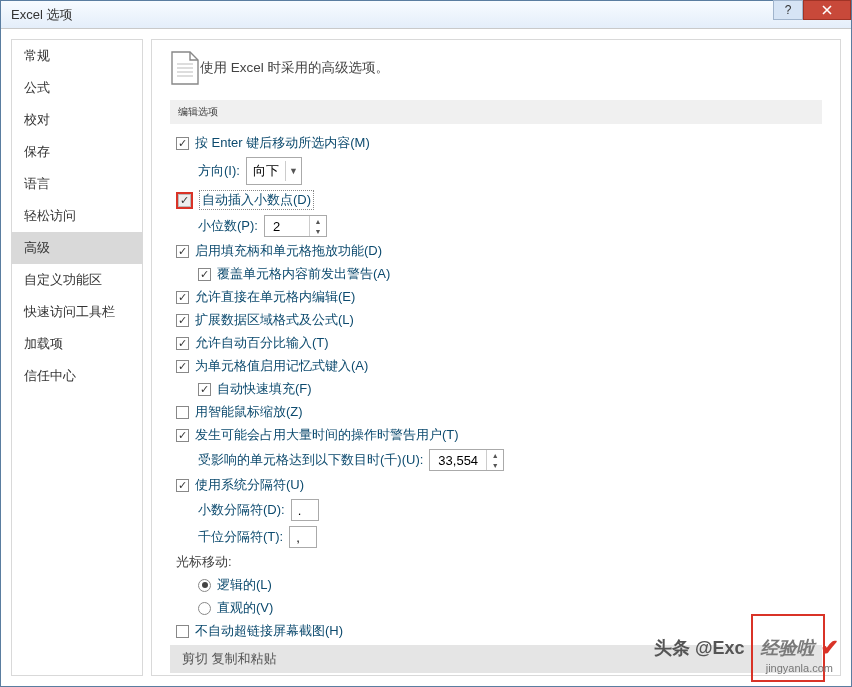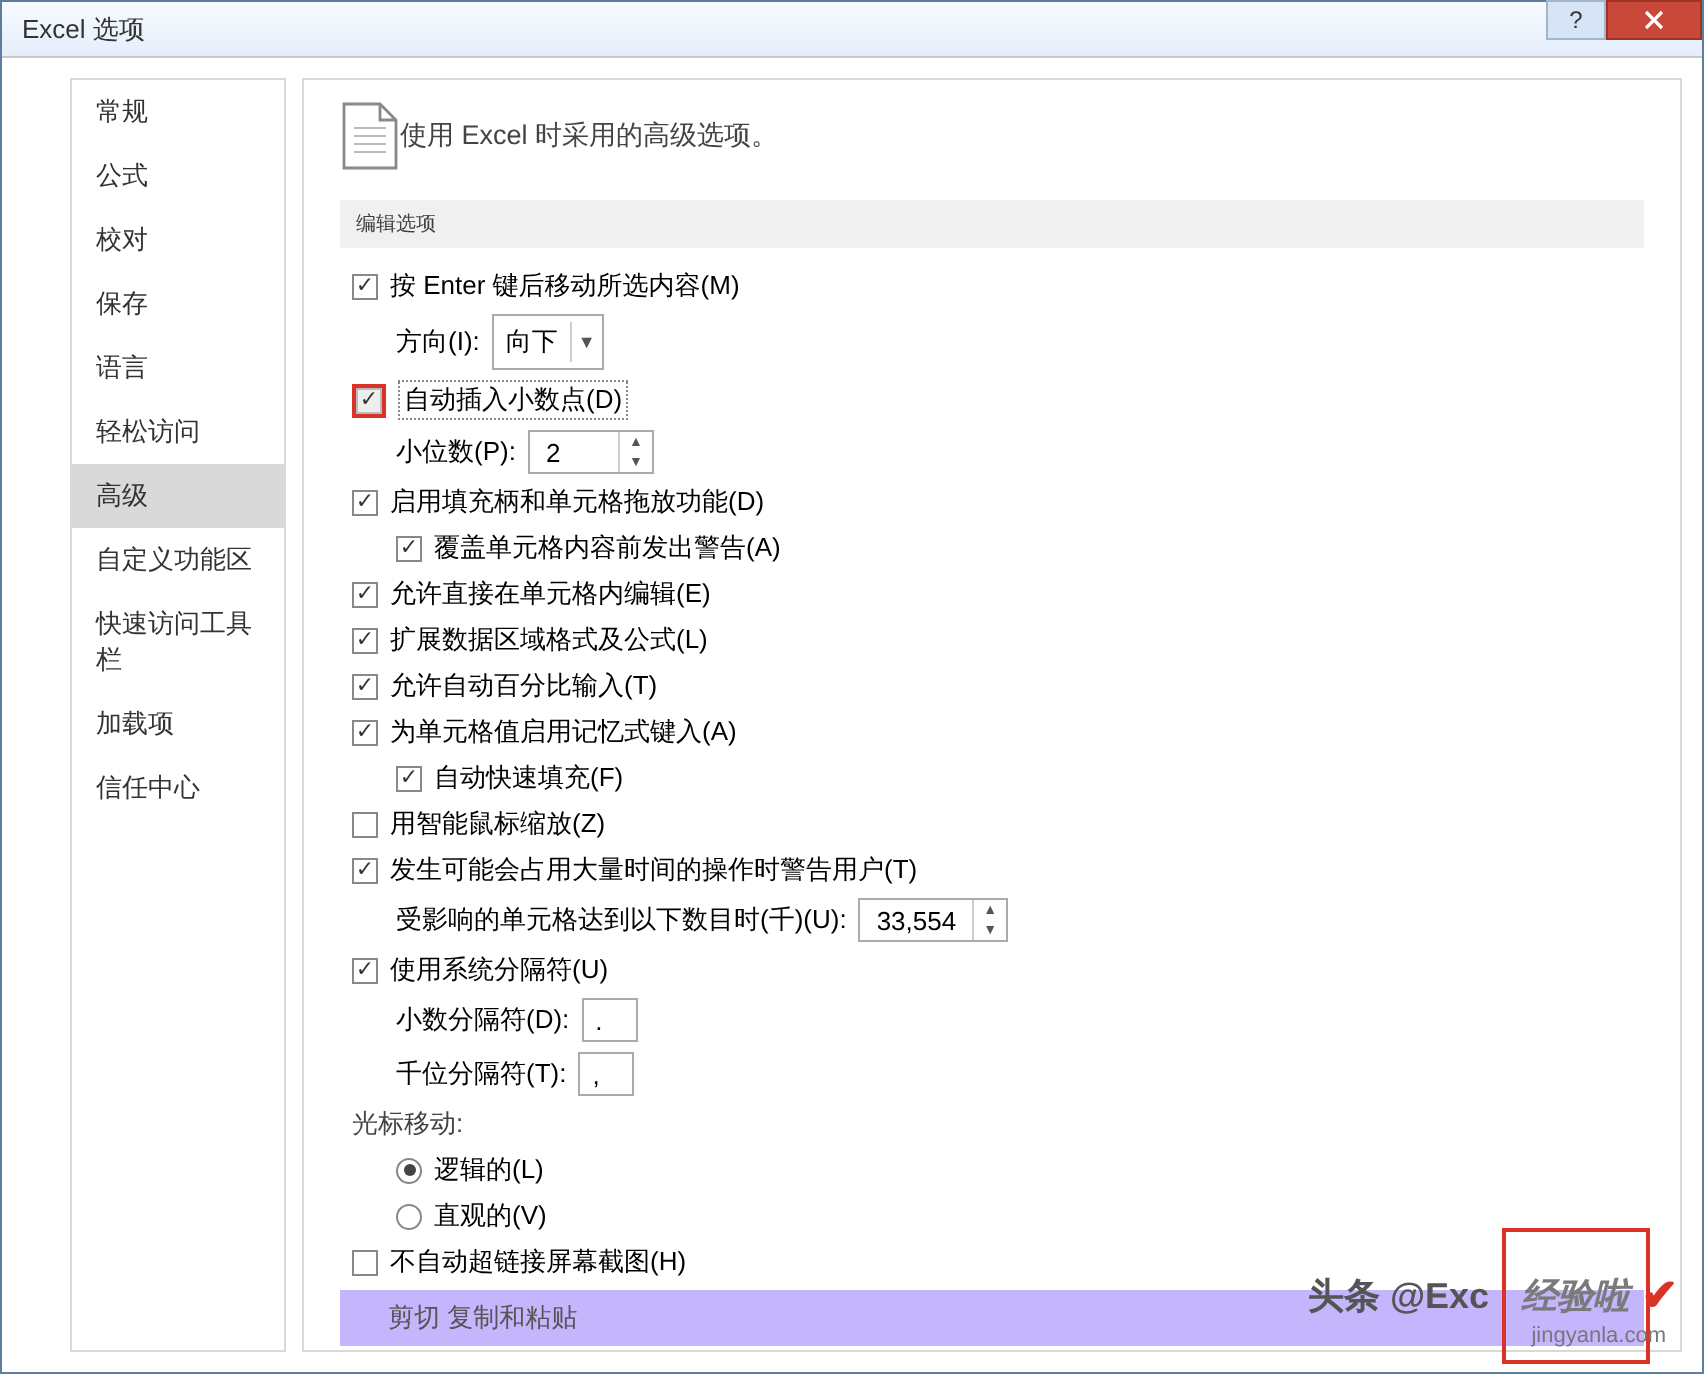--- a/index.html
+++ b/index.html
@@ -6,48 +6,48 @@
 body { font-family: "Microsoft YaHei", "SimSun", Arial, sans-serif; font-size: 13px; background: #fff; }
 .window { width: 852px; height: 687px; border: 1px solid #5a7da0; position: relative; background: #fff; }
 .titlebar { height: 28px; background: linear-gradient(#f7fbff, #e4eefa); display: flex; align-items: center; padding-left: 10px; border-bottom: 1px solid #c9c9c9; position: relative; }
 .titlebar-text { font-size: 13px; color: #333; }
 .titlebar-buttons { position: absolute; right: 0; top: -1px; display: flex; }
 .tb-help, .tb-close { height: 20px; display: flex; align-items: center; justify-content: center; font-size: 12px; }
 .tb-help { width: 30px; background: #d6e4f5; border: 1px solid #a0b4cc; color: #333; }
 .tb-close { width: 48px; background: #c8493a; color: #fff; border: 1px solid #a03326; }
 .tb-close svg { width: 10px; height: 10px; }
 .content { display: flex; height: calc(100% - 28px); padding: 10px; gap: 8px; }
-.sidebar { width: 108px; border: 1px solid #d9d9d9; background: #fff; margin-left: 24px; }
+.sidebar { width: 132px; border: 1px solid #d9d9d9; background: #fff; }
 .sidebar-item { padding: 7px 12px; cursor: pointer; color: #333; font-size: 13px; }
 .sidebar-item.selected { background: #d9d9d9; }
 .main { flex: 1; border: 1px solid #d9d9d9; padding: 10px 18px; overflow-y: auto; position: relative; }
 .header-row { display: flex; align-items: center; gap: 0; margin-bottom: 14px; }
 .doc-icon { width: 30px; height: 36px; }
 .header-text { color: #444; font-size: 13.5px; }
 .section-title { background: #f0f0f0; padding: 5px 8px; margin-bottom: 10px; color: #404040; font-size: 10px; }
 .opt-row { display: flex; align-items: center; gap: 6px; margin: 5px 0; padding-left: 6px; }
 .indent1 { padding-left: 28px; }
 .checkbox { width: 13px; height: 13px; border: 1px solid #888; background: #fff; display: inline-flex; align-items: center; justify-content: center; flex-shrink: 0; }
 .checkbox.checked::after { content: "✓"; font-size: 11px; color: #333; line-height: 1; }
 .checkbox.disabled { background: #eee; border-color: #bbb; }
 .radio { width: 13px; height: 13px; border: 1px solid #888; border-radius: 50%; display: inline-flex; align-items: center; justify-content: center; flex-shrink: 0; }
 .radio.checked::after { content: ""; width: 6px; height: 6px; background: #444; border-radius: 50%; display: block; }
-.label { color: #000000; }
+.label { color: #0c4a6e; }
 .highlight-box { border: 2px solid #d93327; padding: 0px; display: inline-flex; align-items: center; }
 .dotted-box { border: 1px dotted #888; padding: 0 2px; }
 .combo { display: inline-flex; border: 1px solid #aaa; height: 28px; align-items: center; background: #fff; }
 .combo-text { padding: 0 6px; min-width: 36px; }
 .combo-btn { width: 16px; height: 20px; border-left: 1px solid #ccc; display: flex; align-items: center; justify-content: center; font-size: 9px; color: #555; }
 .spinner { display: inline-flex; border: 1px solid #aaa; height: 22px; background: #fff; align-items: stretch; }
 .spinner-text { padding: 0 8px; display: flex; align-items: center; min-width: 44px; }
 .spinner-btns { display: flex; flex-direction: column; border-left: 1px solid #ccc; }
 .spinner-btns div { width: 16px; flex: 1; display: flex; align-items: center; justify-content: center; font-size: 7px; color: #555; }
 .text-input { border: 1px solid #aaa; height: 22px; padding: 0 6px; min-width: 28px; display: inline-flex; align-items: center; background: #fff; }
 .subhead { color: #444; margin: 4px 0 4px 6px; }
-.cut-section { background: #c4b5fd; padding: 5px 24px; color: #555; margin-top: 2px; }
+.cut-section { background: #e5e5e5; padding: 5px 12px; color: #555; margin-top: 2px; }
 .watermark { position: absolute; bottom: 4px; right: 12px; display: flex; align-items: center; gap: 6px; color: #555; font-size: 18px; font-weight: bold; }
 .watermark .redbox { border: 2px solid #d93327; padding: 20px 8px; color: #7a7a7a; font-style: italic; position: relative; }
 .watermark .check { color: #d93327; font-size: 22px; font-weight: bold; margin-left: -10px; }
 .jyl { position: absolute; bottom: 12px; right: 18px; font-size: 11px; color: #777; }
 </style>
 </head>
 <body>
 
 <div class="window">
   <div class="titlebar">

